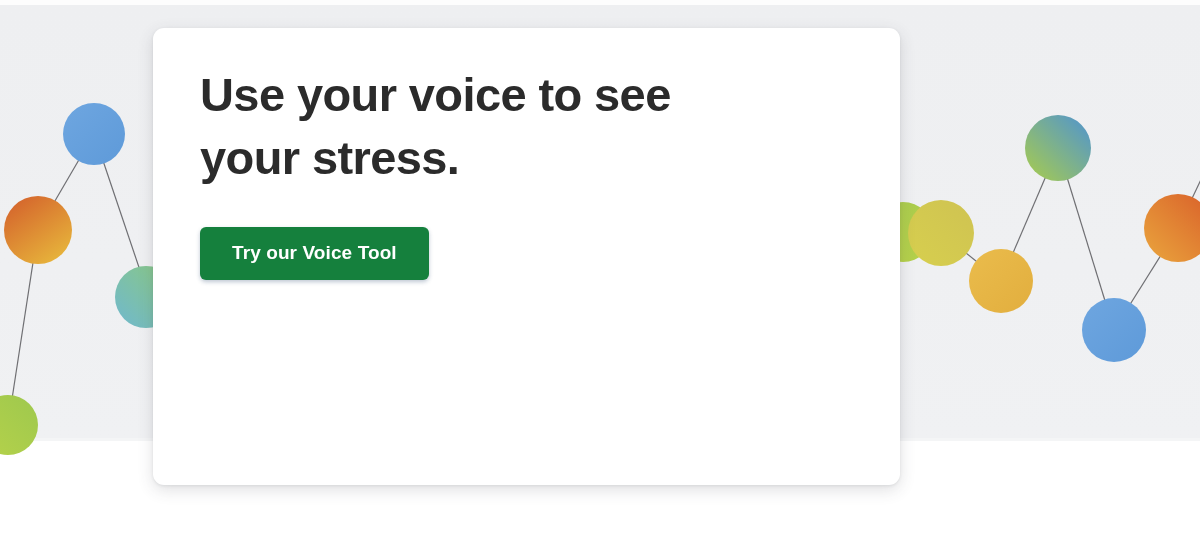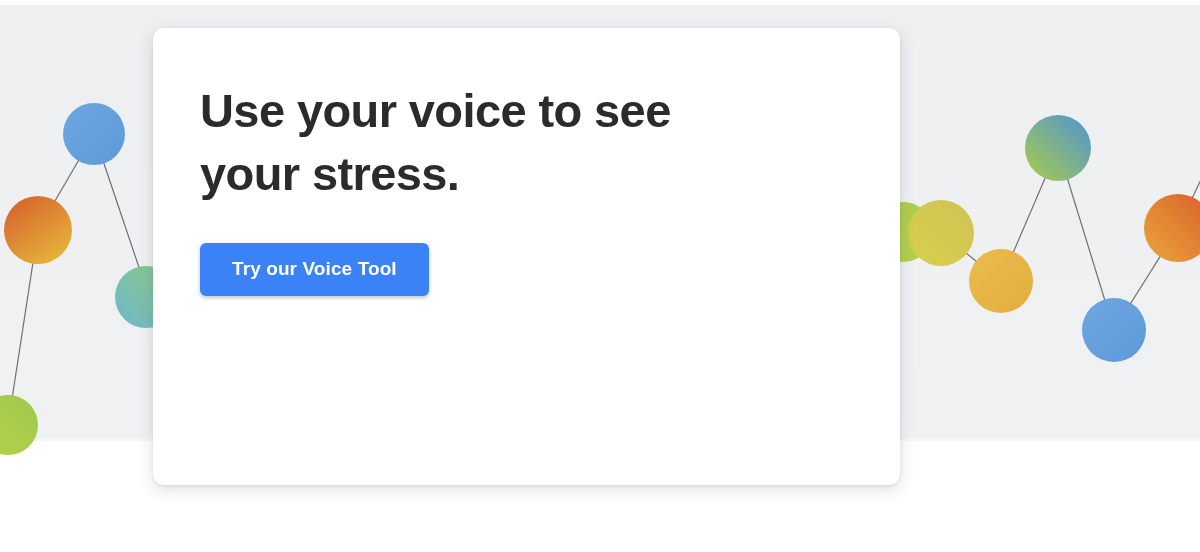--- a/index.html
+++ b/index.html
@@ -64,21 +64,21 @@
     position: absolute;
     left: 153px;
     top: 28px;
     width: 747px;
     height: 457px;
     background: #ffffff;
     border-radius: 11px;
     box-shadow: 0 5px 16px rgba(60, 64, 72, 0.16),
                 0 1px 3px rgba(60, 64, 72, 0.10);
     box-sizing: border-box;
-    padding: 52px 48px 0 47px;
+    padding: 36px 48px 0 47px;
   }
 
   #hero-title {
     margin: 0;
     font-size: 47px;
     line-height: 1.33;
     font-weight: 700;
     letter-spacing: -0.6px;
     color: #2b2b2b;
     font-family: "Liberation Sans", sans-serif;
@@ -94,21 +94,21 @@
     font-family: "Liberation Sans", sans-serif;
     max-width: 660px;
   }
 
   #hero-cta-button {
     display: inline-block;
     margin-top: 38px;
     padding: 15px 32px 16px 32px;
     border: none;
     border-radius: 6px;
-    background: #3b82f6;
+    background: #15803d;
     color: #ffffff;
     font-size: 19px;
     font-weight: 700;
     font-family: "Liberation Sans", sans-serif;
     letter-spacing: 0.1px;
     cursor: pointer;
     box-shadow: 0 2px 4px rgba(40, 70, 110, 0.30);
   }
 </style>
 </head>

